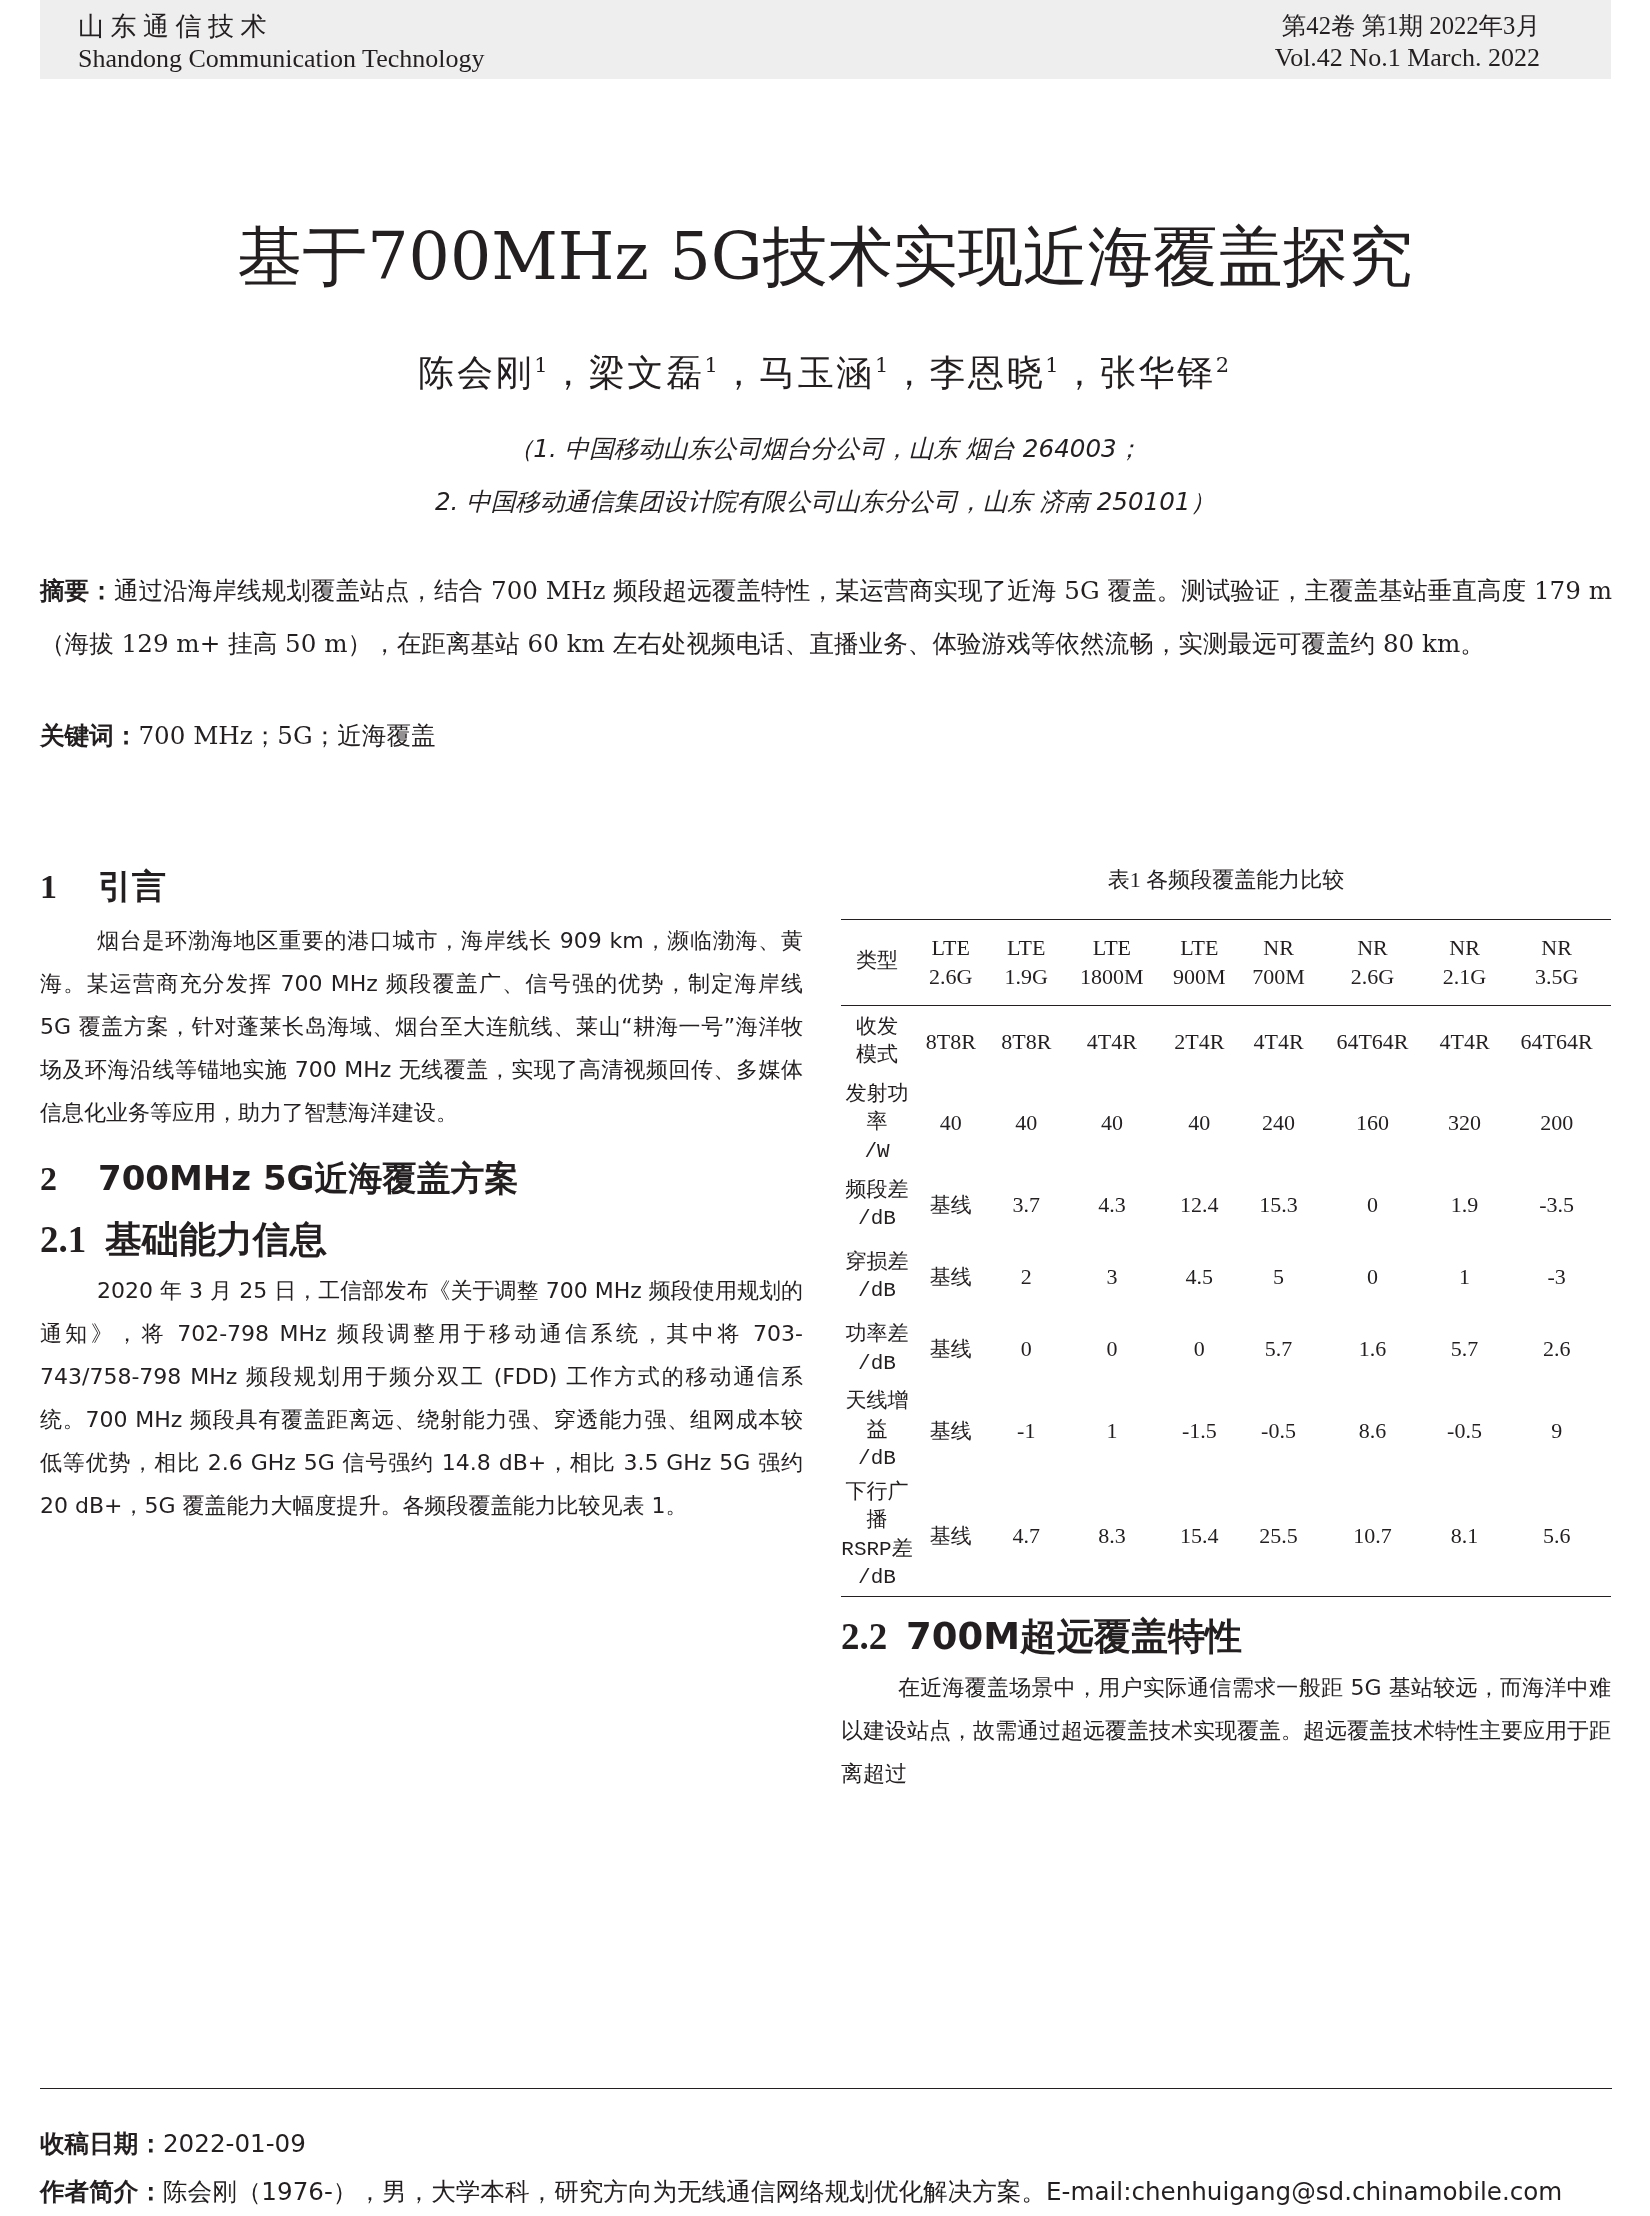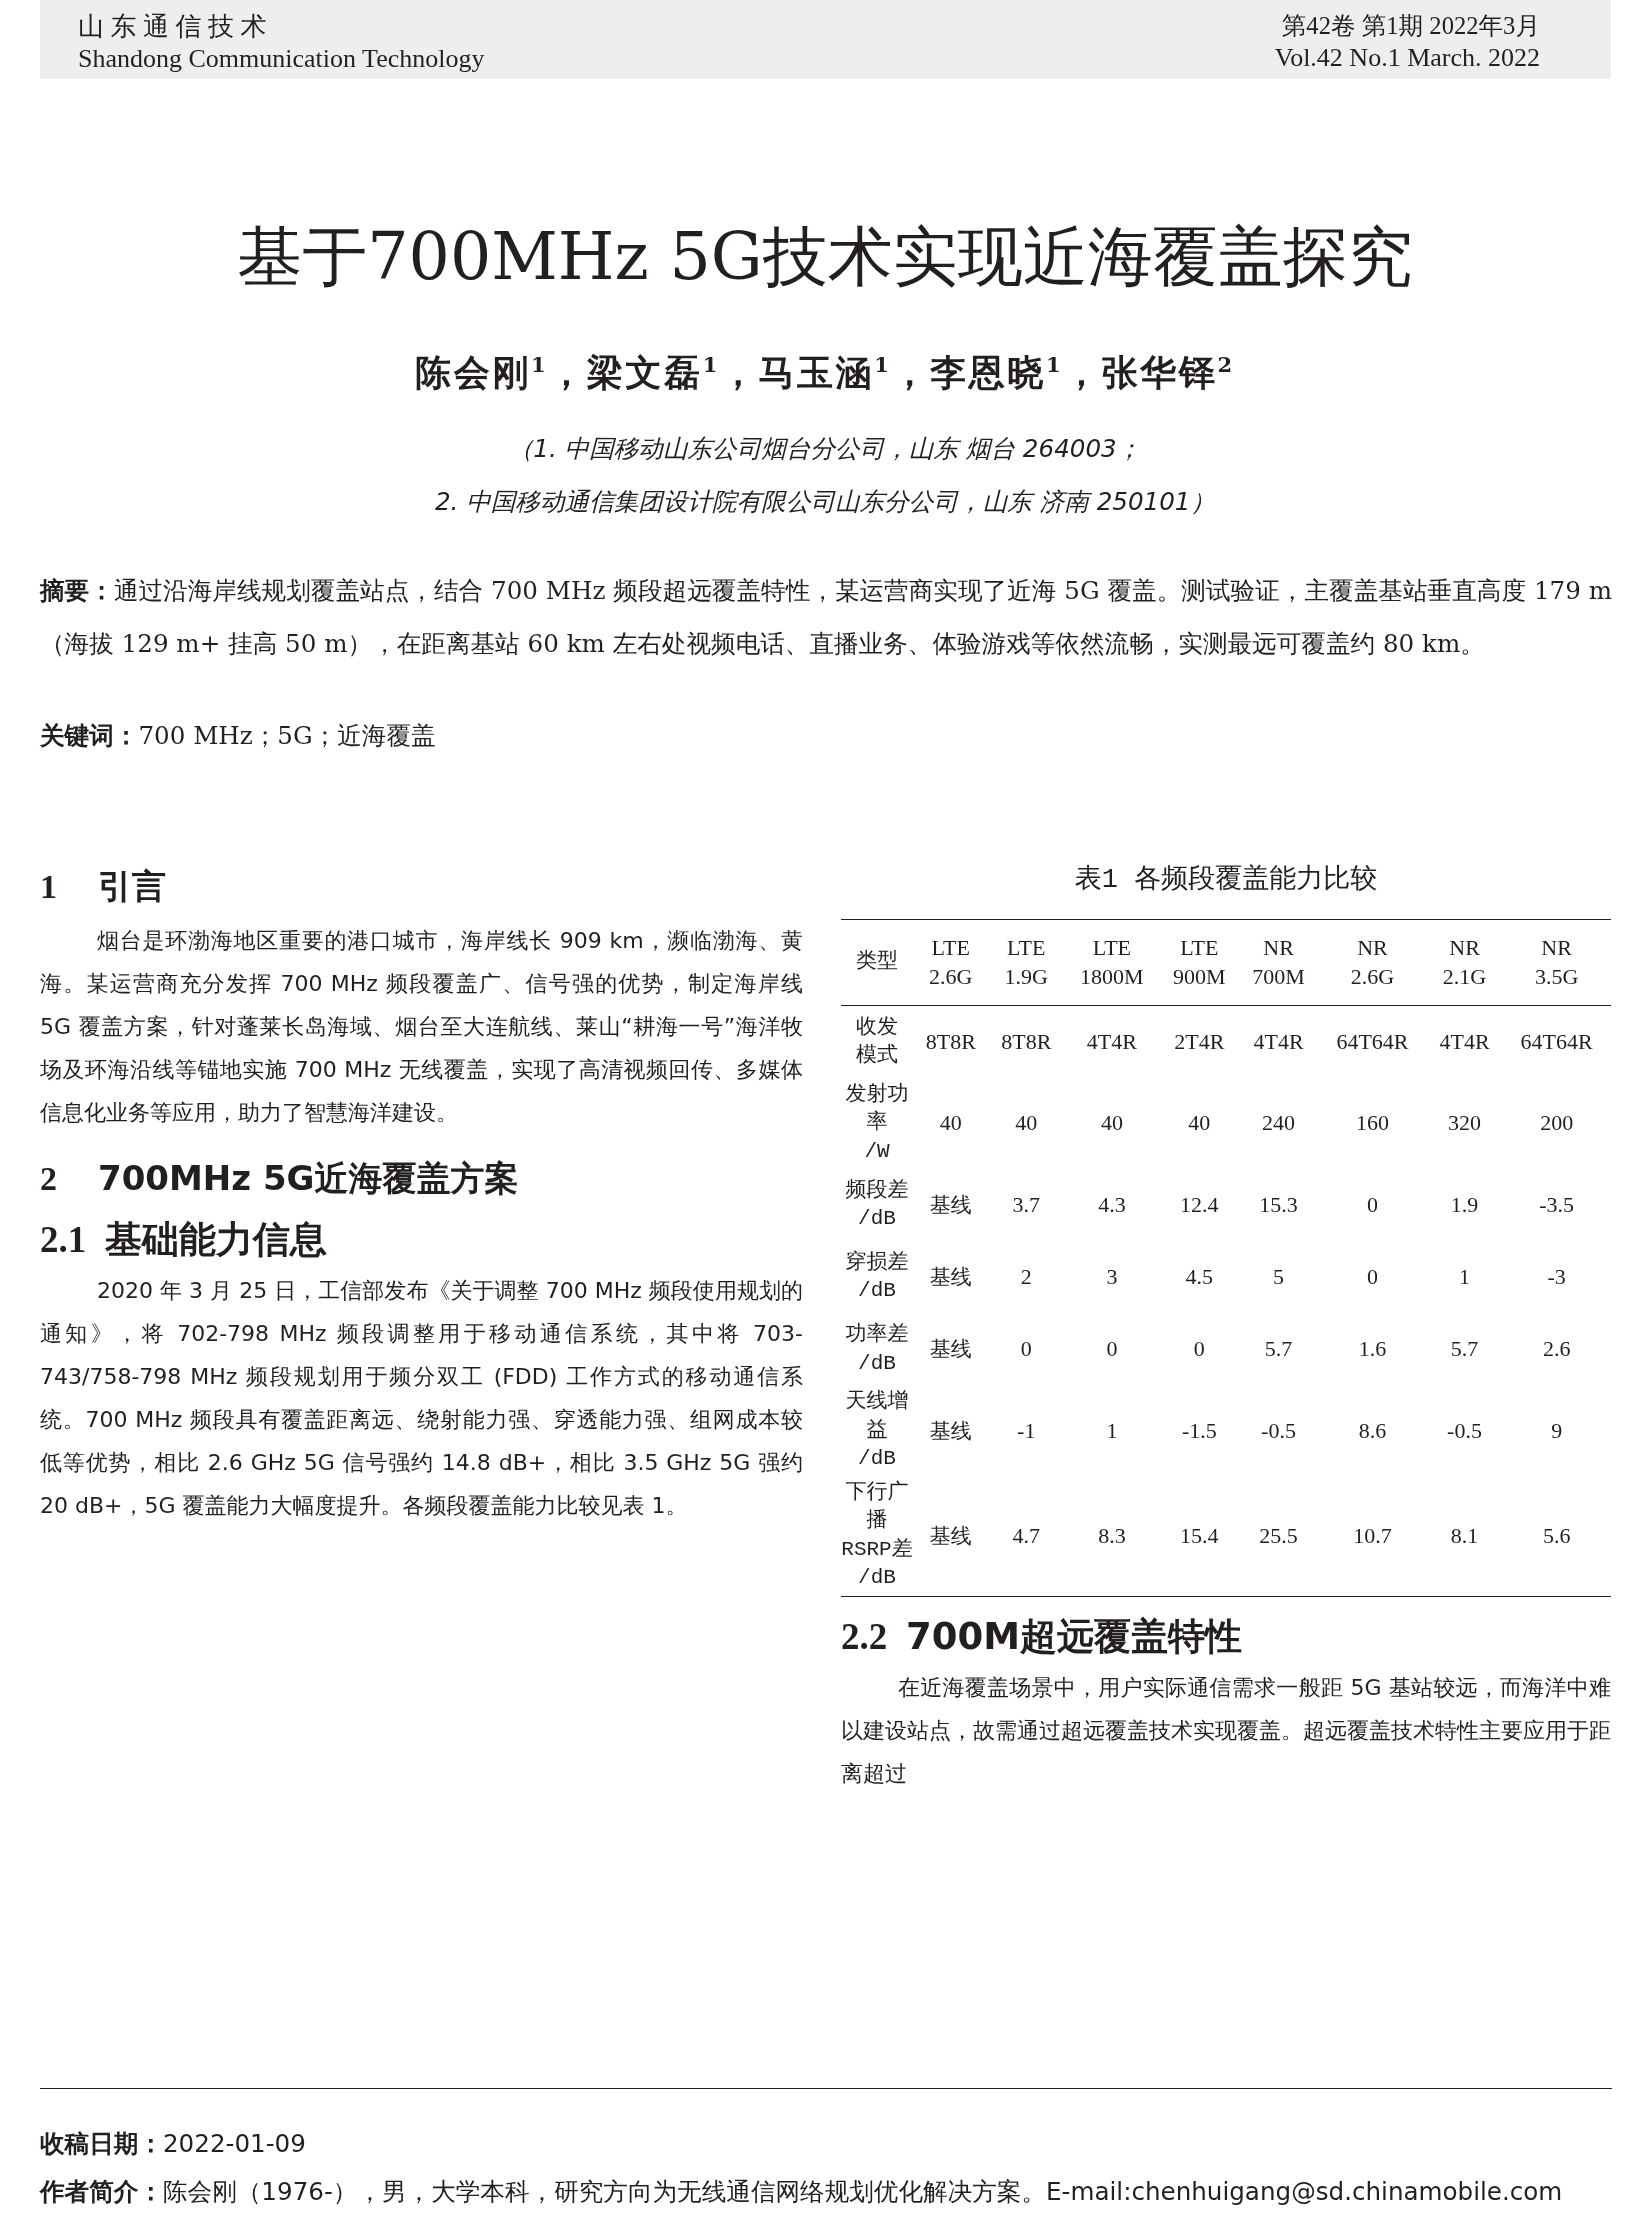--- a/index.html
+++ b/index.html
@@ -10,40 +10,40 @@
   .header-band {
     position: absolute; left: 40px; top: 0; width: 1571px; height: 79px;
     background: #eeeeee;
   }
   .hdr-left-cn { position: absolute; left: 78px; top: 9px; font-size: 26px; letter-spacing: 6.5px; font-family: "DejaVu Sans", sans-serif; }
   .hdr-left-en { position: absolute; left: 78px; top: 44px; font-size: 26px; font-family: "Liberation Serif", serif; }
   .hdr-right-cn { position: absolute; right: 110px; top: 9px; font-size: 24.6px; font-family: "Liberation Serif", serif; }
   .hdr-right-en { position: absolute; right: 110px; top: 43px; font-size: 26px; font-family: Liberation Serif, serif; }
 
   .title { position: absolute; left: 0; width: 100%; top: 213px; text-align: center; font-size: 65px; font-family: "DejaVu Serif", serif; }
-  .authors { position: absolute; left: 0; width: 100%; top: 349px; text-align: center; font-size: 36px; font-family: "DejaVu Serif", serif; letter-spacing: 2.6px; font-weight: bold; }
+  .authors { position: absolute; left: 0; width: 100%; top: 349px; text-align: center; font-size: 36px; font-family: "DejaVu Serif", serif; letter-spacing: 2.6px; }
   .authors sup { font-size: 21px; }
   .affil { position: absolute; left: 0; width: 100%; text-align: center; font-size: 24.6px; font-family: "DejaVu Sans", sans-serif; font-style: italic; }
   .affil1 { top: 432px; }
   .affil2 { top: 485px; }
 
   .abstract { position: absolute; left: 40px; top: 564px; width: 1572px; font-size: 24.6px; line-height: 53px; text-align: justify; font-family: "DejaVu Serif", serif; }
   .abstract .lbl { font-weight: bold; font-family: "DejaVu Sans", sans-serif; }
   .keywords { position: absolute; left: 40px; top: 719px; font-size: 24.6px; font-family: "DejaVu Serif", serif; }
   .keywords .lbl { font-weight: bold; font-family: "DejaVu Sans", sans-serif; }
 
   .col-left { position: absolute; left: 40px; top: 854px; width: 763px; }
   .h1 { font-size: 34px; font-family: "DejaVu Sans", sans-serif; margin: 0; height: 65px; line-height: 65px; }
   .h1 .num { display: inline-block; width: 58px; font-family: "Liberation Serif", serif; }
   .h2 { font-size: 37px; font-family: "DejaVu Sans", sans-serif; margin: 0; height: 58px; line-height: 58px; }
   .h2 .num { display: inline-block; width: 65px; font-family: "Liberation Serif", serif; }
   .para { font-size: 22px; line-height: 43px; text-align: justify; text-indent: 57px; margin: 0; font-family: "DejaVu Sans", sans-serif; }
 
   .col-right { position: absolute; left: 841px; top: 854px; width: 770px; }
-  .table-caption { text-align: center; font-size: 27px; height: 52px; line-height: 52px; margin-bottom: 13px; font-family: Liberation Mono, monospace; }
+  .table-caption { text-align: center; font-size: 22px; height: 52px; line-height: 52px; margin-bottom: 13px; font-family: Liberation Serif, serif; }
   table.cov { width: 100%; border-collapse: collapse; font-family: "Liberation Serif", serif; font-size: 22px; border-top: 1.9px solid #231f20; border-bottom: 1.9px solid #231f20; }
   table.cov th, table.cov td { text-align: center; vertical-align: middle; padding: 2.6px 0; line-height: 28.5px; }
   table.cov thead tr { border-bottom: 1.3px solid #231f20; }
   table.cov thead th { height: 80px; font-weight: normal; }
   table.cov tbody td { height: 67px; }
   table.cov .rowhead { font-family: Liberation Mono, monospace; font-size: 21px; width: 72px; }
   table.cov .cn { font-family: "DejaVu Serif", serif; font-size: 21px; }
 
   .col-right .h2 { margin-top: 11.6px; }
 

